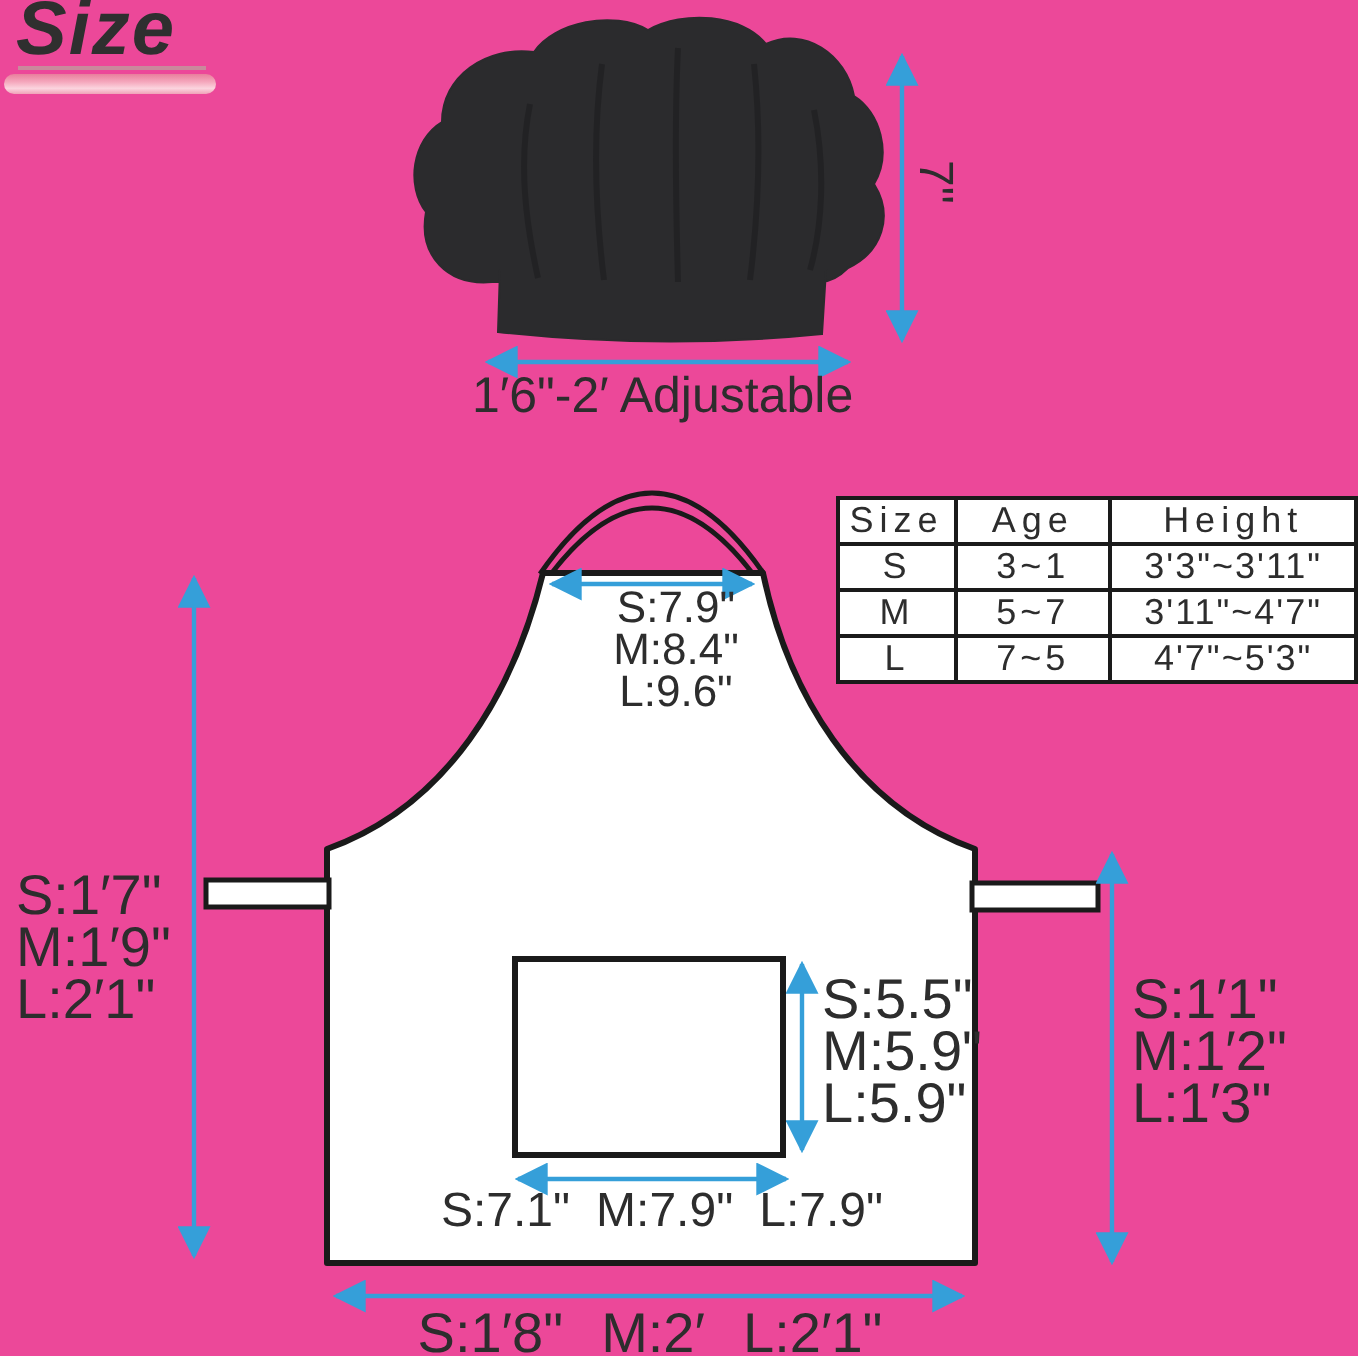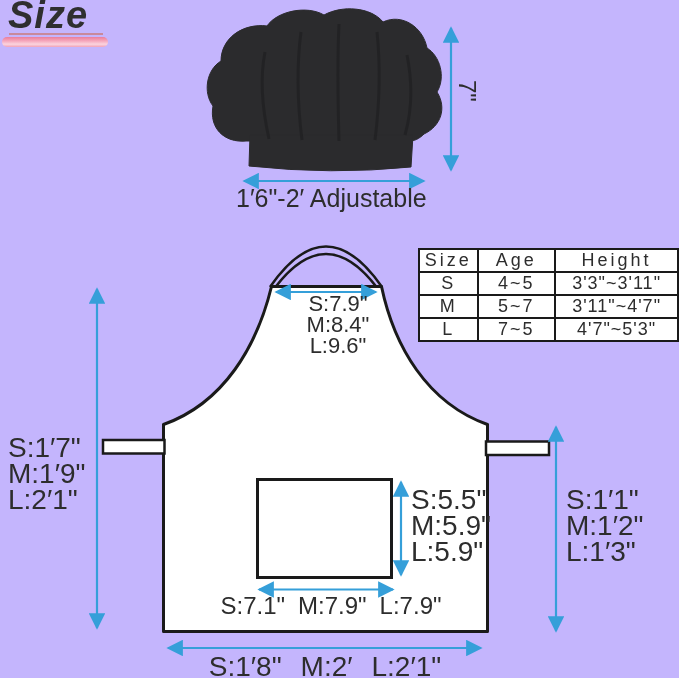--- a/index.html
+++ b/index.html
@@ -1,17 +1,17 @@
 <!DOCTYPE html>
 <html><head>
 <meta charset="utf-8">
 <style>
   html,body{margin:0;padding:0;background:#ffffff;}
   .canvas{
-    position:relative;width:679px;height:678px;background:#c4b5fd;overflow:hidden;
+    position:relative;width:679px;height:678px;background:#ec4899;overflow:hidden;
     font-family:"Liberation Sans","DejaVu Sans",sans-serif;color:#2d2d2d;
   }
   .layer{position:absolute;left:0;top:0;}
   .label{position:absolute;white-space:nowrap;color:#2d2d2d;}
   .stack .line{display:block;}
   .page-title{
     left:8px;top:-6px;font-size:38px;font-style:italic;font-weight:bold;
     color:#2f2f2f;letter-spacing:1px;
   }
   .title-rule-thin{
@@ -139,21 +139,21 @@
     <thead>
       <tr>
         <th class="c-size">Size</th>
         <th class="c-age">Age</th>
         <th class="c-height">Height</th>
       </tr>
     </thead>
     <tbody>
       <tr>
         <td class="c-size">S</td>
-        <td class="c-age">4~5</td>
+        <td class="c-age">3~1</td>
         <td class="c-height">3'3"~3'11"</td>
       </tr>
       <tr>
         <td class="c-size">M</td>
         <td class="c-age">5~7</td>
         <td class="c-height">3'11"~4'7"</td>
       </tr>
       <tr>
         <td class="c-size">L</td>
         <td class="c-age">7~5</td>

